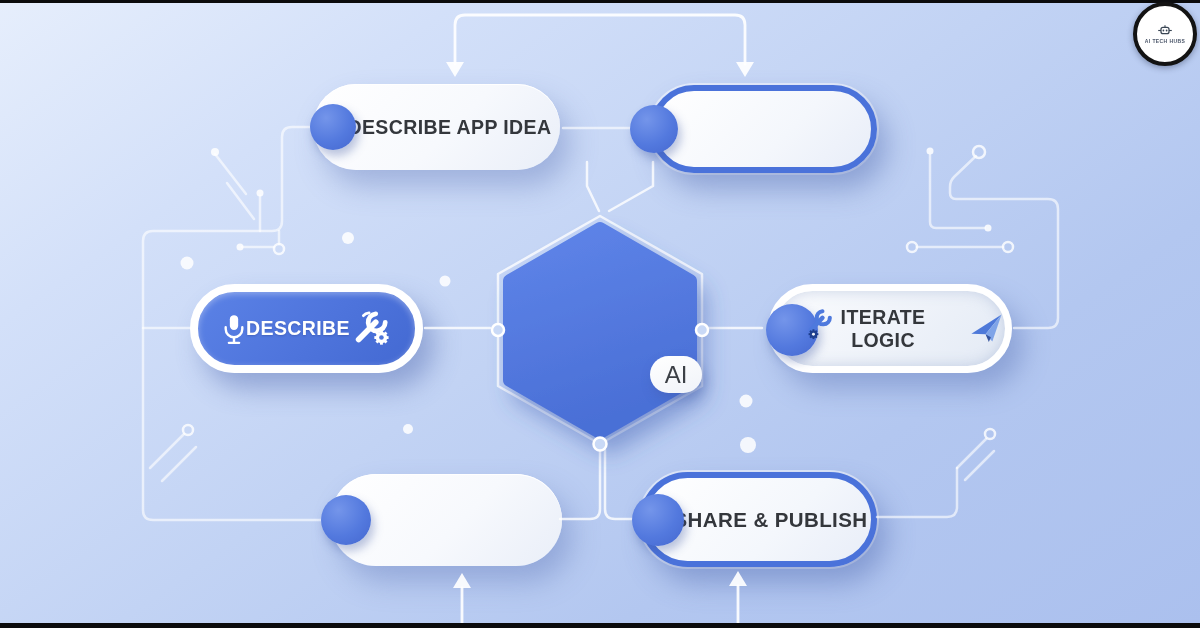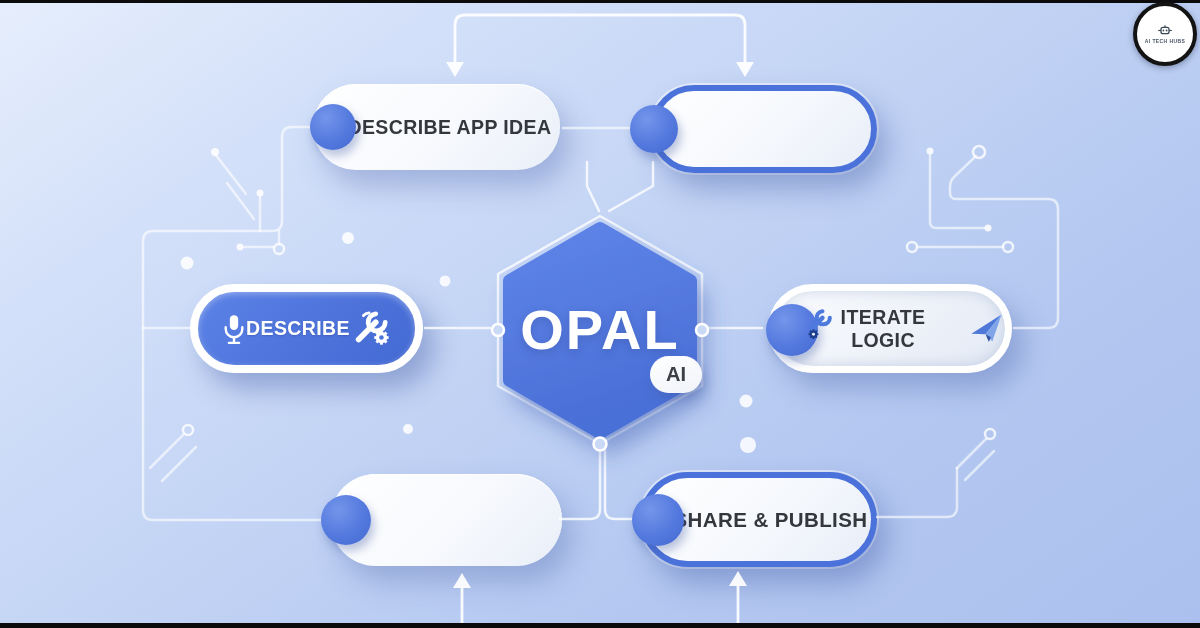--- a/index.html
+++ b/index.html
@@ -51,21 +51,21 @@
   
   .opal-title{
     position:absolute;left:505px;top:297px;width:190px;text-align:center;
     font-size:56px;font-weight:bold;color:#ffffff;letter-spacing:2px;z-index:10;
     text-shadow:0 3px 8px rgba(45,65,135,.30);
   }
   .ai-badge{
     position:absolute;left:650px;top:356px;width:52px;height:37px;border-radius:19px;
     background:linear-gradient(160deg,#ffffff,#f0f3f9);z-index:11;
     display:flex;align-items:center;justify-content:center;
-    font-size:20px;font-weight:bold;color:#3c4046;
+    font-size:24px;font-weight:normal;color:#3c4046;
     box-shadow:3px 6px 12px rgba(60,85,160,.35);
   }
 
   
   .logo{
     position:absolute;left:1133px;top:2px;width:64px;height:64px;border-radius:50%;
     background:#ffffff;border:4px solid #131313;box-sizing:border-box;z-index:65;
     display:flex;flex-direction:column;align-items:center;justify-content:center;
     box-shadow:0 2px 6px rgba(30,40,70,.4);
   }
@@ -227,21 +227,20 @@
 
   <div class="pill pill-white" style="left:330px;top:474px;width:232px;height:92px;">
     <div class="node-circle" style="left:-9px;top:21px;width:50px;height:50px;"></div>
   </div>
 
   <div class="pill pill-blueborder" style="left:640px;top:472px;width:237px;height:95px;">
     <div class="node-circle" style="left:-14px;top:16px;width:52px;height:52px;"></div>
     <span class="label" style="padding-left:24px;font-size:20.5px;">SHARE &amp; PUBLISH</span>
   </div>
 
-  <div class="opal-title">OPAL</div>
   <div class="ai-badge">AI</div>
 
   <div class="logo">
     <span class="icon-wrap">
       <svg width="16" height="13" viewBox="0 0 20 16">
         <rect x="5" y="4" width="10" height="8" rx="2.5" fill="none" stroke="#3a4654" stroke-width="1.6"></rect>
         <circle cx="8" cy="8" r="1.1" fill="#3a4654"></circle>
         <circle cx="12" cy="8" r="1.1" fill="#3a4654"></circle>
         <line x1="10" y1="1.5" x2="10" y2="4" stroke="#3a4654" stroke-width="1.4"></line>
         <line x1="1.5" y1="8" x2="5" y2="8" stroke="#3a4654" stroke-width="1.4"></line>

